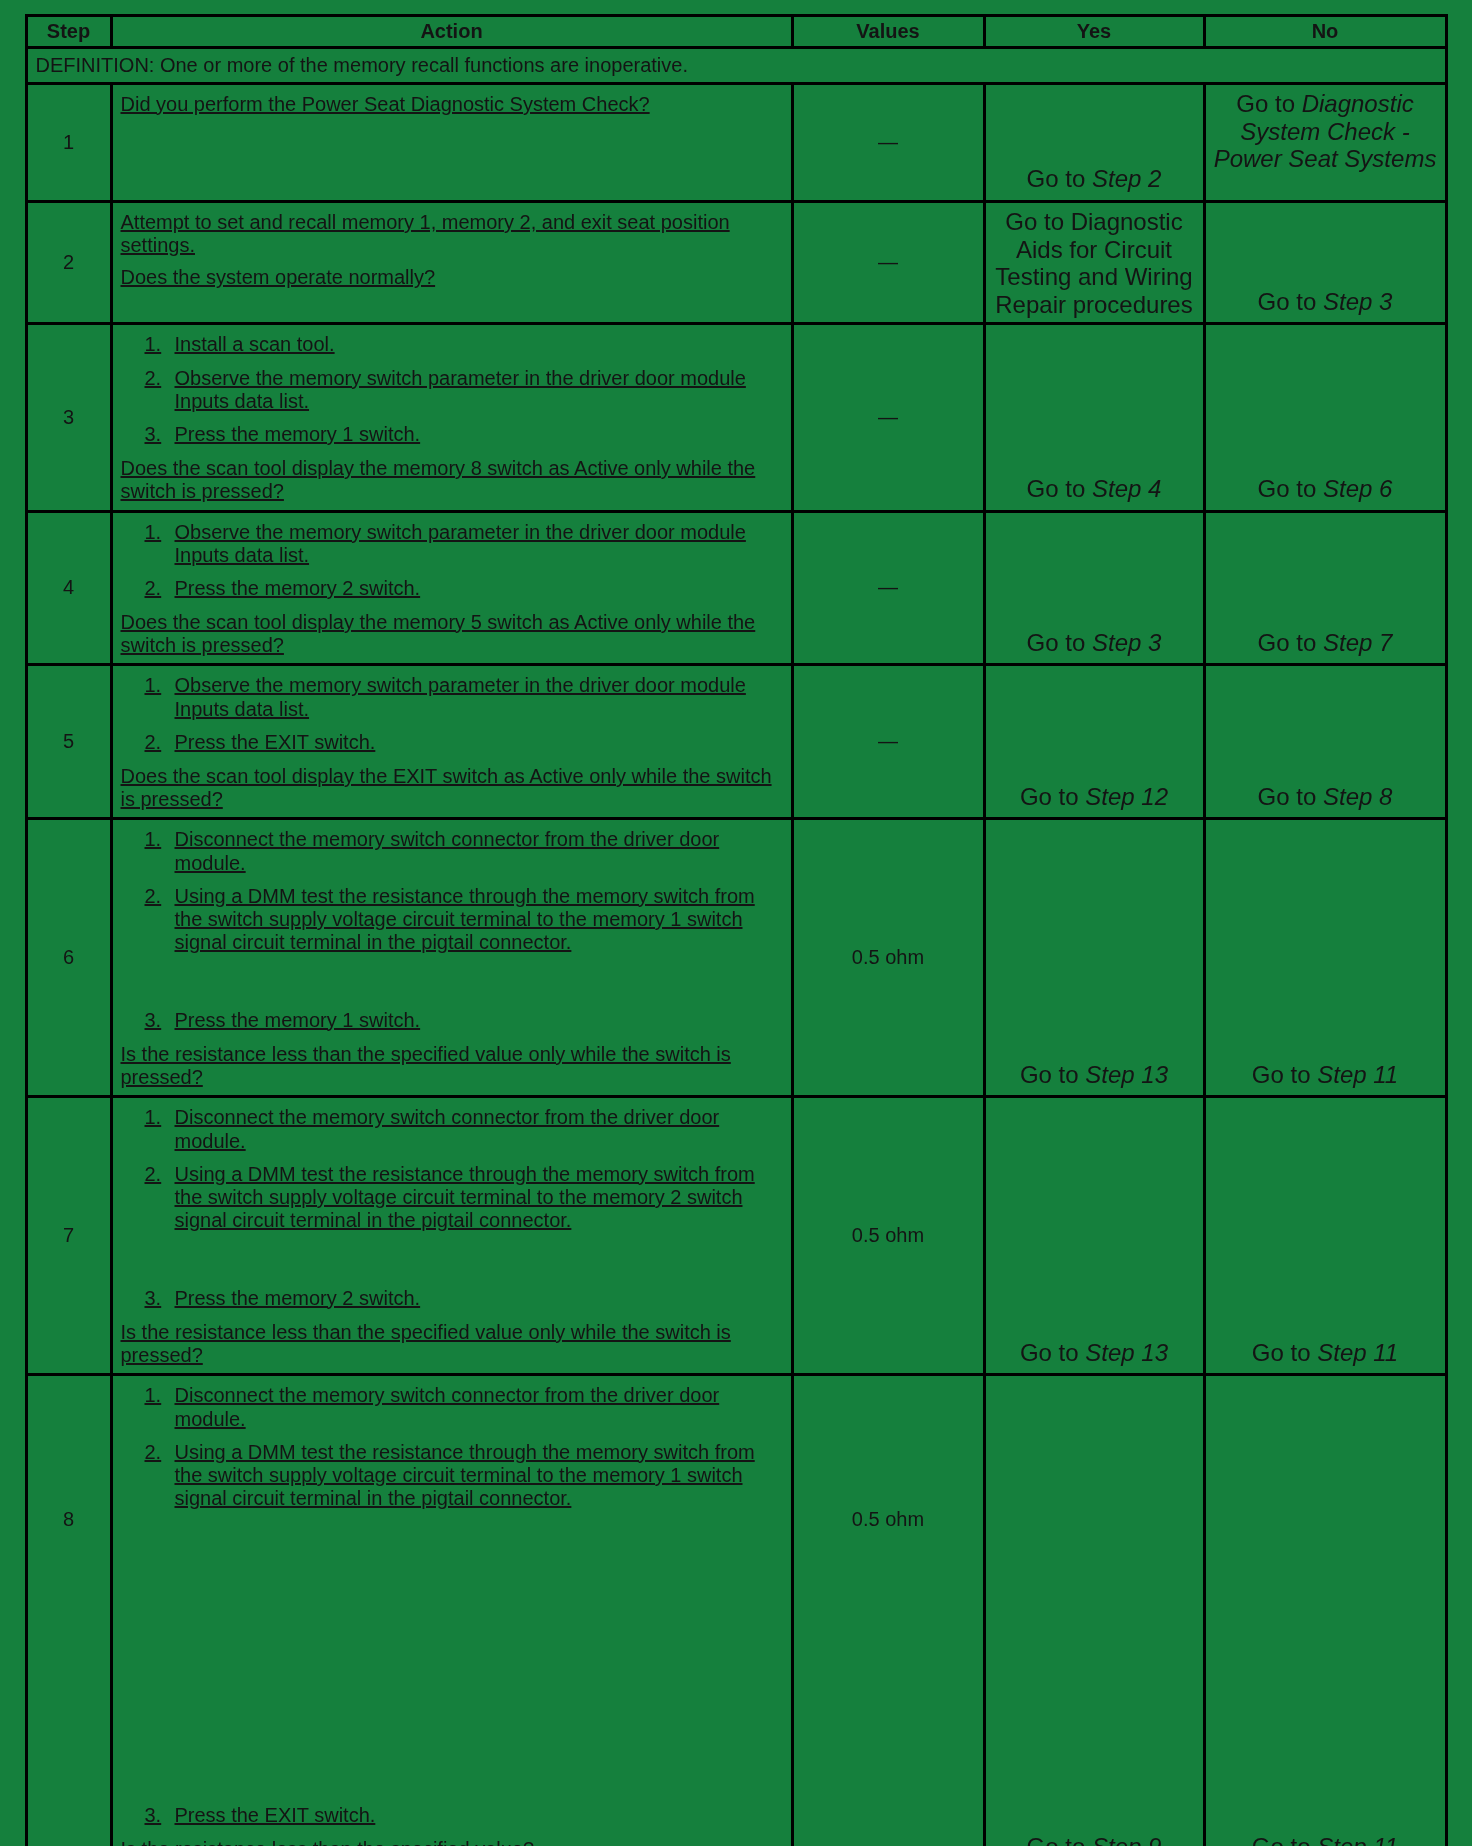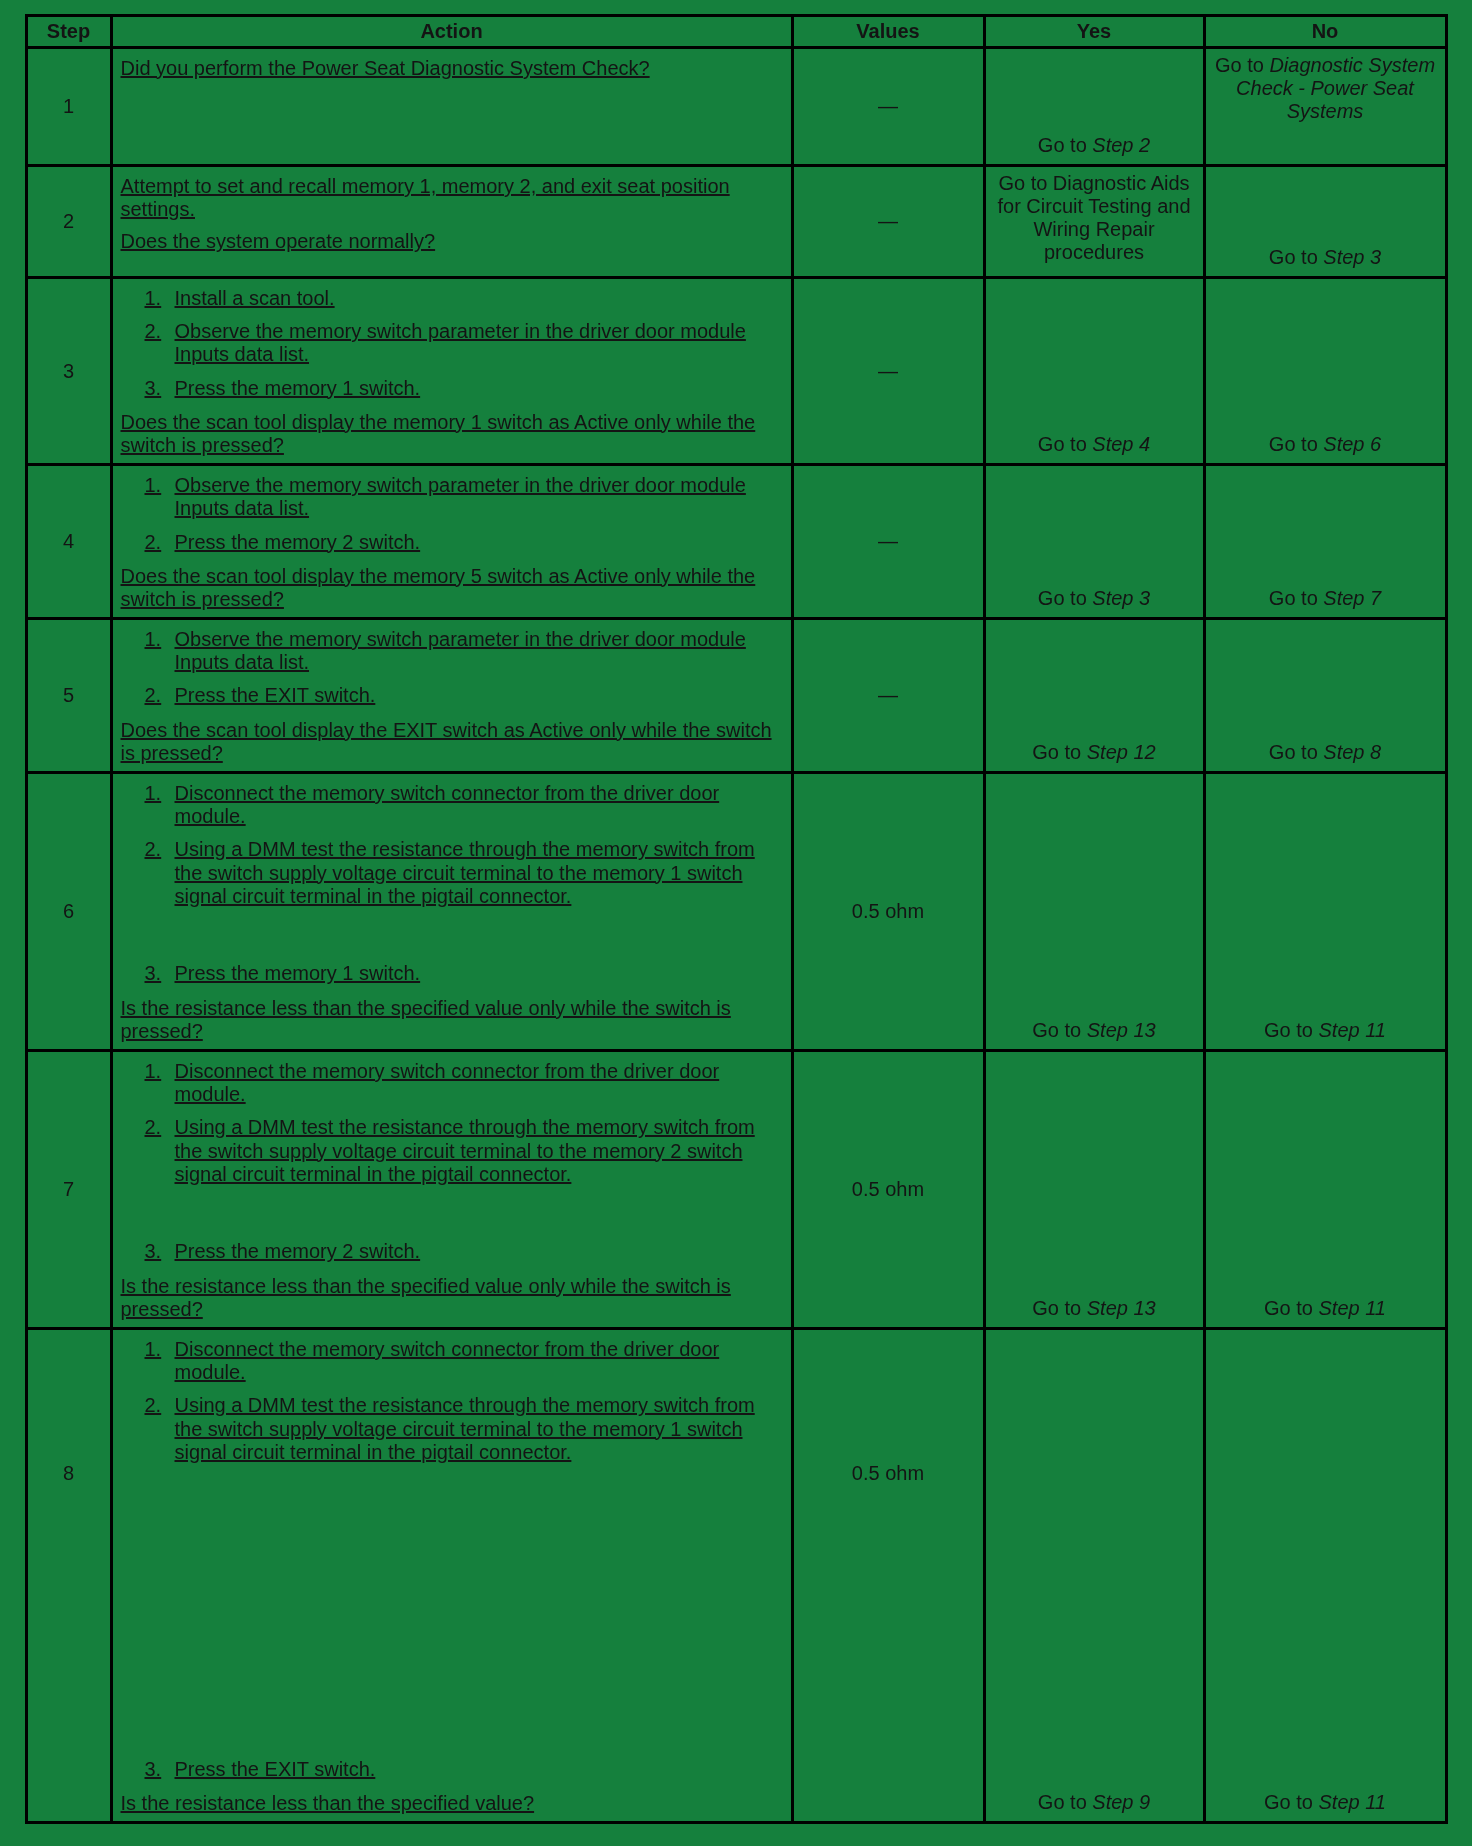--- a/index.html
+++ b/index.html
@@ -66,21 +66,21 @@
   .spacer { flex: 1 1 auto; }
   .question { margin: 2px 0 0 0; }
   td.values-cell {
     text-align: center;
     vertical-align: middle;
     font-size: 20px;
     padding: 4px;
   }
   td.go-cell {
     text-align: center;
-    font-size: 20px;
+    font-size: 24px;
     line-height: 1.15;
     padding: 4px 7px;
   }
   td.go-cell.v-top { vertical-align: top; padding-top: 5px; }
   td.go-cell.v-bottom { vertical-align: bottom; padding-bottom: 7px; }
   .ref { font-style: italic; }
 </style>
 </head>
 <body>
 
@@ -96,20 +96,23 @@
     <thead>
       <tr>
         <th class="hdr">Step</th>
         <th class="hdr">Action</th>
         <th class="hdr">Values</th>
         <th class="hdr">Yes</th>
         <th class="hdr">No</th>
       </tr>
     </thead>
     <tbody id="table-body">
+      <tr>
+        <td class="def-cell" colspan="5">DEFINITION: One or more of the memory recall functions are inoperative.</td>
+      </tr>
     <tr class="step-row" style="height: 118px;">
           <td class="step-cell">1</td>
           <td class="action-cell" style="height: 118px;">
             <div class="action-wrap">
               <div class="para">Did you perform the Power Seat Diagnostic System Check?</div>
             </div>
           </td>
           <td class="values-cell">—</td>
           <td class="go-cell v-bottom"><span>Go to </span><span class="ref">Step 2</span></td>
           <td class="go-cell v-top"><span>Go to </span><span class="ref">Diagnostic System Check - Power Seat Systems</span></td>
@@ -136,21 +139,21 @@
               </div>
               <div class="list-item">
                 <span class="num">2.</span>
                 <span class="txt">Observe the memory switch parameter in the driver door module Inputs data list.</span>
               </div>
               <div class="list-item">
                 <span class="num">3.</span>
                 <span class="txt">Press the memory 1 switch.</span>
               </div>
               <div class="spacer"></div>
-              <div class="para question">Does the scan tool display the memory 1 switch as Active only while the switch is pressed?</div>
+              <div class="para question">Does the scan tool display the memory 8 switch as Active only while the switch is pressed?</div>
             </div>
           </td>
           <td class="values-cell">—</td>
           <td class="go-cell v-bottom"><span>Go to </span><span class="ref">Step 4</span></td>
           <td class="go-cell v-bottom"><span>Go to </span><span class="ref">Step 6</span></td>
         </tr>
         <tr class="step-row" style="height: 144px;">
           <td class="step-cell">4</td>
           <td class="action-cell" style="height: 144px;">
             <div class="action-wrap">

